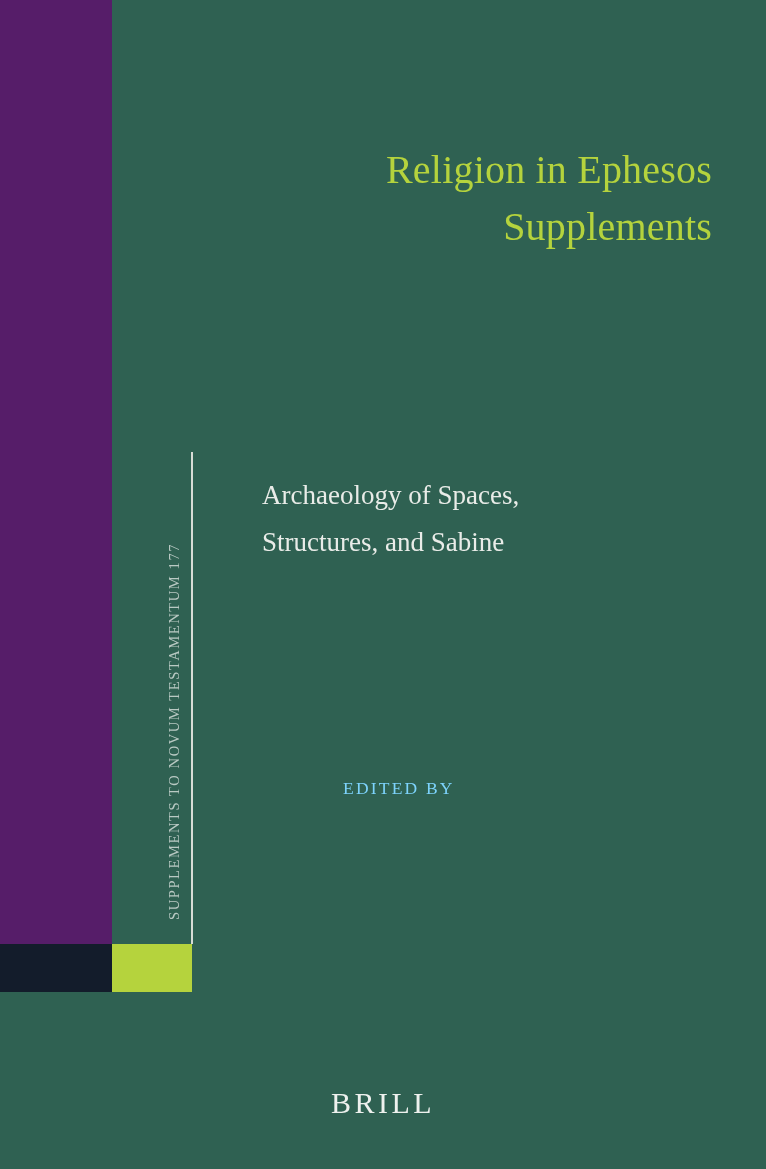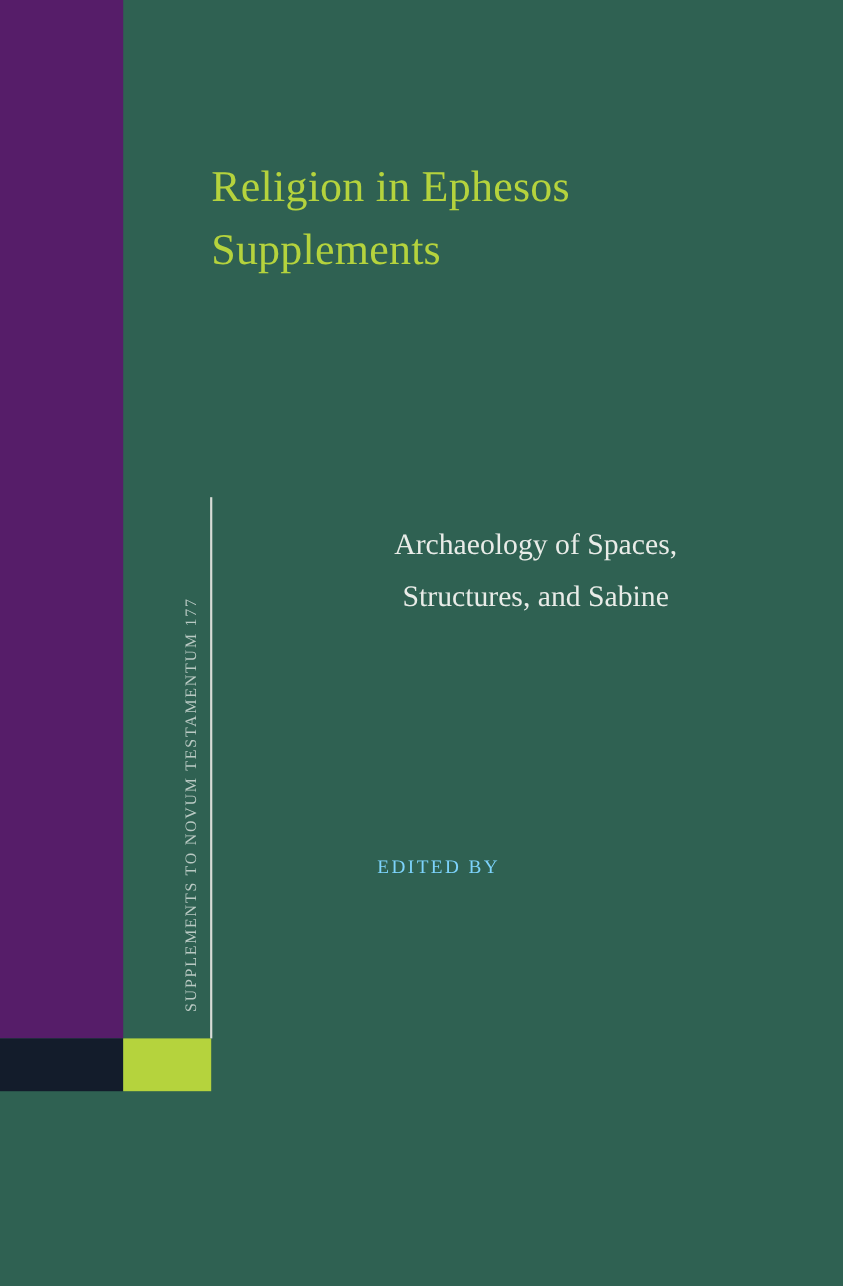--- a/index.html
+++ b/index.html
@@ -68,33 +68,33 @@
   }
   .title {
     position: absolute;
     left: 192px;
     top: 142px;
     width: 520px;
     color: #b5d33d;
     font-size: 40px;
     line-height: 1.42;
     letter-spacing: 0.2px;
+    text-align: right;
   }
   .title .line {
     display: block;
   }
   .subtitle {
     position: absolute;
     left: 262px;
     top: 472px;
     width: 450px;
     color: #e9ece8;
     font-size: 27px;
     line-height: 1.73;
-    text-align: center;
   }
   .subtitle .line {
     display: block;
   }
   .edited-by {
     position: absolute;
     left: 343px;
     top: 778px;
     color: #7dd3fc;
     font-size: 17.5px;
@@ -144,14 +144,15 @@
   </div>
 
   <div class="subtitle">
     <span class="line">Archaeology of Spaces,</span>
     <span class="line">Structures, and Sabine</span>
   </div>
 
   <div class="edited-by">Edited by</div>
 
 
+  <div class="publisher">BRILL</div>
 
 </div>
 
 </body></html>

